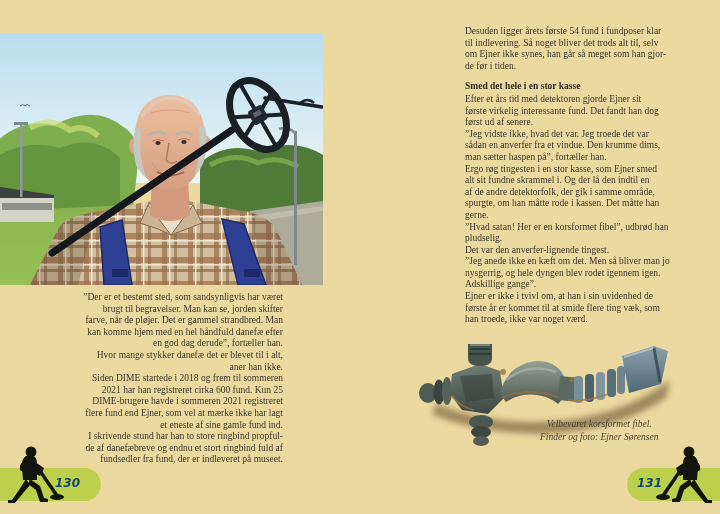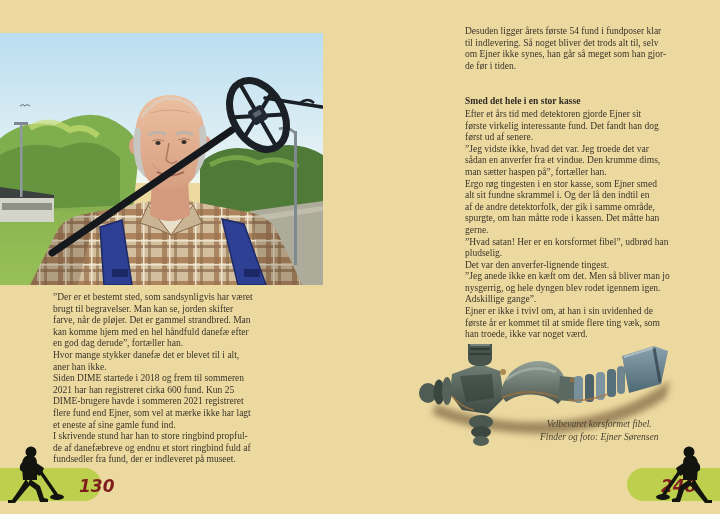--- a/index.html
+++ b/index.html
@@ -16,21 +16,21 @@
     line-height: 11.6px;
     white-space: pre;
     letter-spacing: 0px;
     color: #3a342a;
   }
   .section-heading {
     font-size: 9.5px;
     line-height: 11.6px;
     font-weight: bold;
     color: #2f2a22;
-    margin: 24px 0 1px 0;
+    margin: 9px 0 1px 0;
   }
   .caption {
     font-size: 9.5px;
     line-height: 13px;
     font-style: italic;
     color: #473f2e;
     white-space: pre;
   }
   .badge-pill {
     position: absolute;
@@ -38,24 +38,23 @@
     height: 33px;
     background: #bdd04d;
   }
   .badge-pill.left { left: 0; width: 101px; border-radius: 0 17px 17px 0; }
   .badge-pill.right { left: 627px; width: 93px; border-radius: 17px 0 0 17px; }
   .page-number {
     position: absolute;
     font-family: "DejaVu Sans", sans-serif;
     font-weight: bold;
     font-style: italic;
-    font-size: 17px;
-    color: #7f1d1d;
+    font-size: 12px;
+    color: #0c4a6e;
     top: 476px;
-    margin-left: 24px;
   }
   .page-number.left { left: 55px; }
   .page-number.right { left: 637px; }
   .sil { position: absolute; width: 62px; height: 64px; }
   .sil.left { left: 4px; top: 444px; }
   .sil.right { left: 654px; top: 444px; transform: scaleX(-1); }
   .photo-frame { left: 0; top: 33px; width: 323px; height: 252px; }
   .fibula-frame { left: 408px; top: 336px; width: 285px; height: 112px; }
 </style>
 </head>
@@ -157,21 +156,21 @@
       <path d="M300,70 q8,-6 14,0" stroke="#1a1f26" stroke-width="2.5" fill="none"></path>
       <g transform="rotate(-30 258 82)">
         <ellipse cx="258" cy="82" rx="25" ry="37" stroke="#1a2026" stroke-width="7" fill="none"></ellipse>
         <path d="M258,48 L258,116 M236,72 L280,94 M236,94 L280,70" stroke="#1a2026" stroke-width="4"></path>
         <rect x="250" y="74" width="16" height="16" rx="3" fill="#222833"></rect>
         <rect x="254" y="78" width="8" height="5" fill="#5a6470"></rect>
       </g>
     </svg>
   </div>
 
-  <div class="abs body-text" style="left:53px;top:292px;width:230px;">”Der er et bestemt sted, som sandsynligvis har været
+  <div class="abs body-text" style="left:53px;top:292px;width:230px;text-align:right;">”Der er et bestemt sted, som sandsynligvis har været
 brugt til begravelser. Man kan se, jorden skifter
 farve, når de pløjer. Det er gammel strandbred. Man
 kan komme hjem med en hel håndfuld danefæ efter
 en god dag derude”, fortæller han.
 Hvor mange stykker danefæ det er blevet til i alt,
 aner han ikke.
 Siden DIME startede i 2018 og frem til sommeren
 2021 har han registreret cirka 600 fund. Kun 25
 DIME-brugere havde i sommeren 2021 registreret
 flere fund end Ejner, som vel at mærke ikke har lagt
@@ -285,21 +284,21 @@
     <path d="M44,60 q10,12 22,14 M160,64 q20,2 40,-6" stroke="#a5763e" stroke-width="1.6" fill="none" opacity="0.8"></path>
     <circle cx="95" cy="36" r="3" fill="#9a7440" opacity="0.8"></circle>
     <circle cx="164" cy="44" r="2.5" fill="#9a7440" opacity="0.7"></circle>
   </svg>
 </div>
 
 <div class="abs caption" style="left:540px;top:418px;text-align:center;">Velbevaret korsformet fibel.
 Finder og foto: Ejner Sørensen</div>
 
 <div class="badge-pill right"></div>
-<div class="page-number right">248</div>
+<div class="page-number right">131</div>
 <svg class="sil right" viewBox="0 0 62 64">
   <g fill="#14140f">
     <circle cx="27" cy="8" r="5.5"></circle>
     <path d="M22,12 Q18,14 18,22 L19,36 L33,36 L33,20 Q33,13 29,12 Z"></path>
     <path d="M19,18 q-4,2 -3,8 l3,2 z"></path>
     <path d="M28,16 L40,24 L38,29 L26,22 Z"></path>
     <path d="M30,24 L38,28 L36,32 L28,28 Z"></path>
     <path d="M26,35 L36,42 L40,54 L44,55 L44,58 L36,58 L32,46 L24,40 Z"></path>
     <path d="M22,35 L15,46 L8,56 L4,56 L4,59 L11,59 L20,48 L26,41 Z"></path>
     <path d="M38,27 L54,50 L51,52 L36,30 Z"></path>

